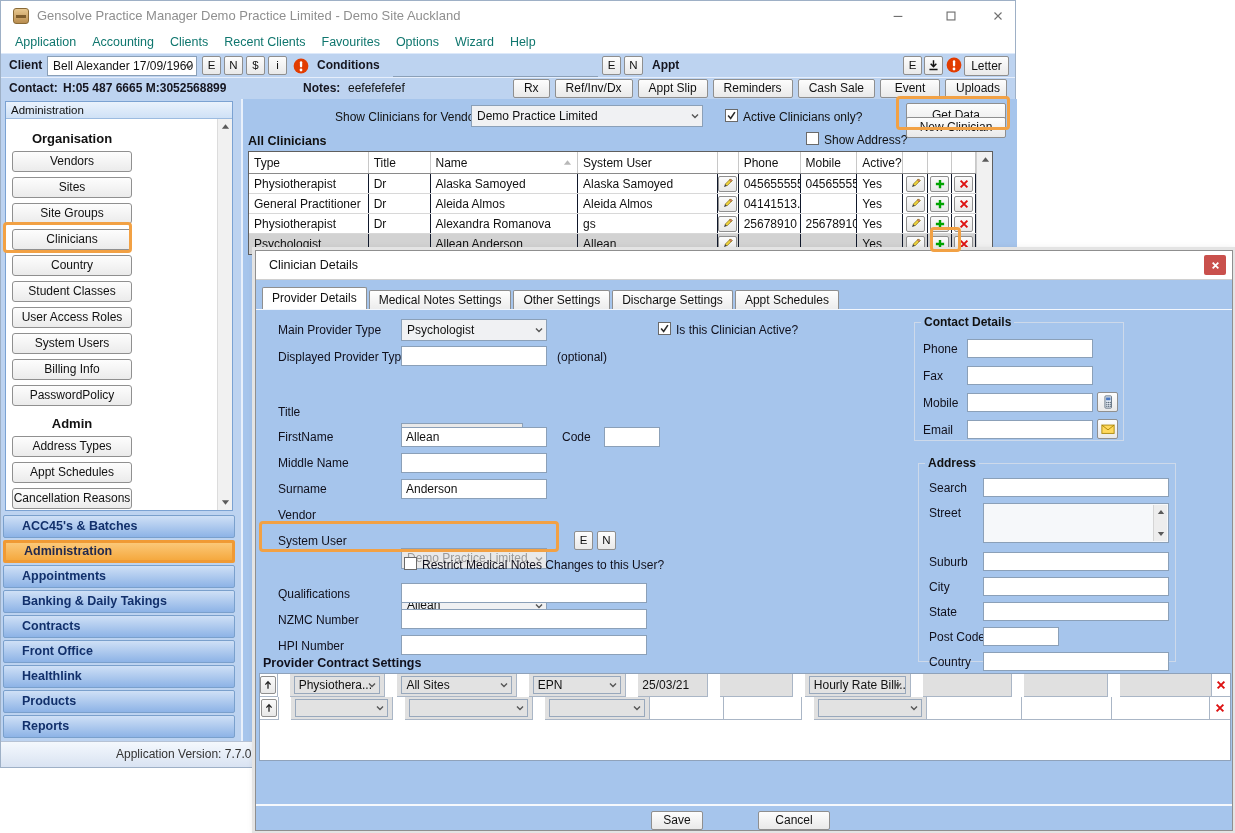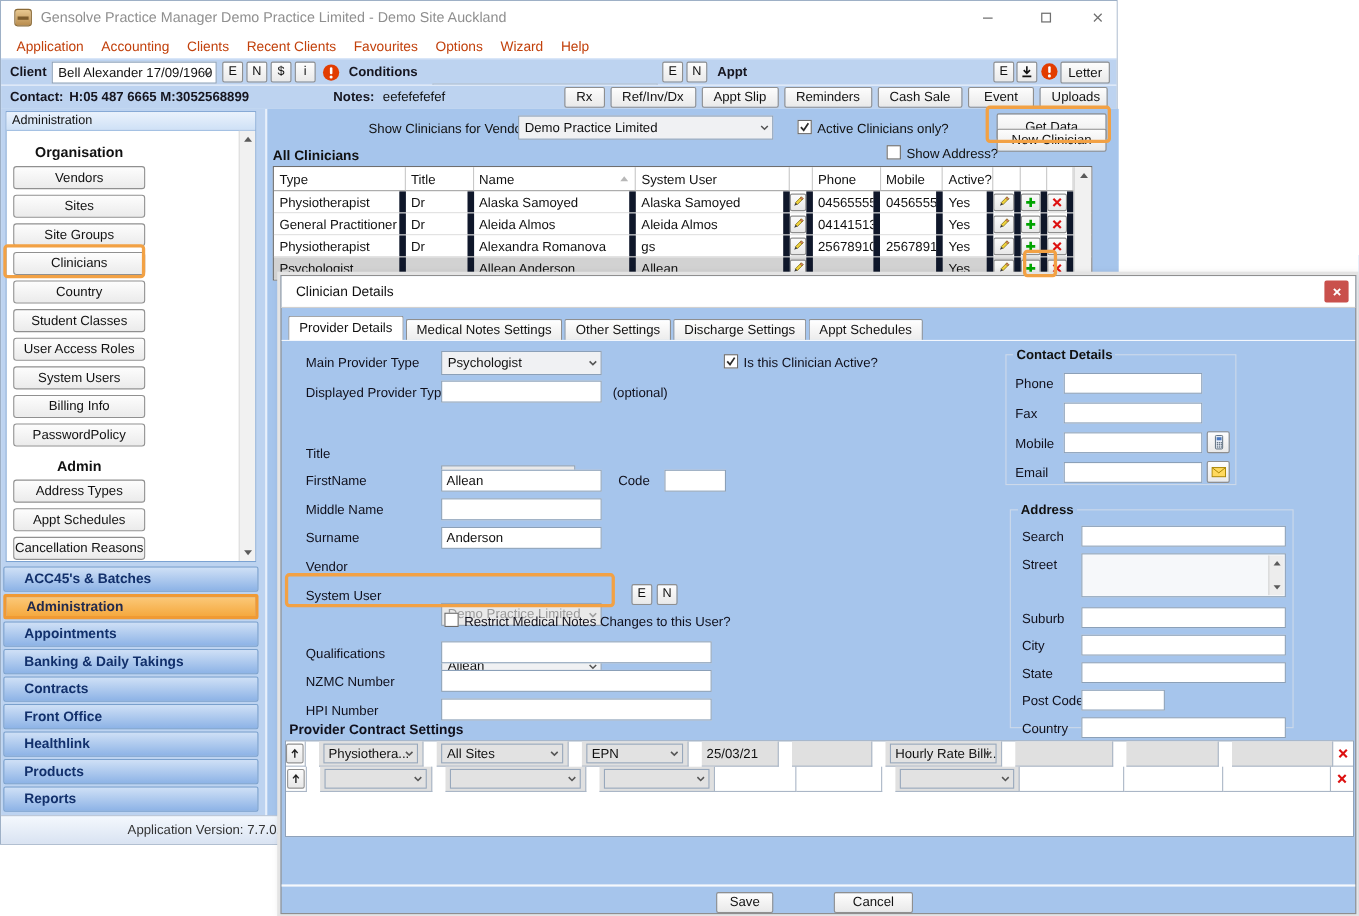--- a/index.html
+++ b/index.html
@@ -12,21 +12,21 @@
   #app { position:absolute; left:0; top:0; width:1016px; height:768px; background:#fff;
          border:1px solid #9eb0c6; }
   #titlebar { position:absolute; left:0; top:0; width:100%; height:30px; background:#fff; }
   #appicon { position:absolute; left:12px; top:7px; width:16px; height:16px; border-radius:3px;
              background:linear-gradient(#e8c890,#b98d4f); border:1px solid #8a6a36; }
   #appicon:after { content:""; position:absolute; left:2px; top:6px; width:10px; height:3px; background:#7d5c2c; }
   .titletxt { color:#8f8f8f; font-size:13px; line-height:30px; }
   .wbtn { position:absolute; top:7px; width:18px; height:16px; display:flex; align-items:center; justify-content:center; }
 
   #menubar { position:absolute; left:0; top:30px; width:100%; height:22px; background:#fff; display:flex; align-items:center; padding-left:6px; }
-  .menuitem { padding:0 8px; font-size:12.5px; color:#c2410c; }
+  .menuitem { padding:0 8px; font-size:12.5px; color:#0f766e; }
 
   
   #clientbar { position:absolute; left:0; top:52px; width:100%; height:24px; background:#bdd3f0; border-top:1px solid #dde9fa; }
   #contactbar { position:absolute; left:0; top:76px; width:100%; height:22px; background:#bdd3f0; border-top:1px solid #e6eefb; }
   .blbl { font-weight:bold; font-size:12px; color:#15151f; }
   .combo { background:#fff; border:1px solid #8ba0b8; height:20px; line-height:18px; padding:0 16px 0 5px;
            position:relative; white-space:nowrap; overflow:hidden; font-size:12px; }
   .combo.gray { background:#f0f1f3; }
   .combo.disabled { background:#e9e9e9; color:#9a9a9a; }
   .chev { position:absolute; right:2px; top:50%; margin-top:-5px; width:10px; height:10px; }
@@ -61,21 +61,21 @@
 
   
   #main { position:absolute; left:240px; top:98px; width:776px; height:642px; background:#a6c5ec; border-left:2px solid #e8f0fb; }
   .chk { width:13px; height:13px; background:#fff; border:1px solid #6a6a6a; display:flex; align-items:center; justify-content:center; }
 
   
   #ctable { position:absolute; left:5px; top:52px; width:745px; background:#fff; border:1px solid #5f5f5f; }
   .trow { display:flex; height:20px; border-bottom:1px solid #d8d8d8; background:#fff; }
   .trow.hdr { height:22px; border-bottom:1px solid #8a8a8a; }
   .trow.sel { background:#d2d2d2; }
-  .tc { border-right:6px solid #0f172a; padding:0 5px; line-height:20px; white-space:nowrap; overflow:hidden; display:flex; align-items:center; }
+  .tc { border-right:1px solid #0f172a; padding:0 5px; line-height:20px; white-space:nowrap; overflow:hidden; display:flex; align-items:center; }
   .hdr .tc { line-height:22px; border-right:1px solid #c8c8c8; }
   .c-type{width:120px}.c-title{width:62px}.c-name{width:148px}.c-su{width:140px}
   .c-p1{width:21px;justify-content:center;padding:0}.c-phone{width:62px}.c-mob{width:57px}.c-act{width:46px}
   .c-p2{width:25px;justify-content:center;padding:0}.c-plus{width:24px;justify-content:center;padding:0}
   .c-x{width:24px;justify-content:center;padding:0}.c-scroll{width:16px;padding:0;border-right:none}
   .ibtn { width:19px; height:16px; background:linear-gradient(#fbfbfb,#e8e8e8); border:1px solid #8f8f8f;
           border-radius:2px; display:flex; align-items:center; justify-content:center; }
   #tscroll { position:absolute; right:0; top:0; bottom:0; width:16px; background:#f1f1f1; border-left:1px solid #cfcfcf; }
 
   

